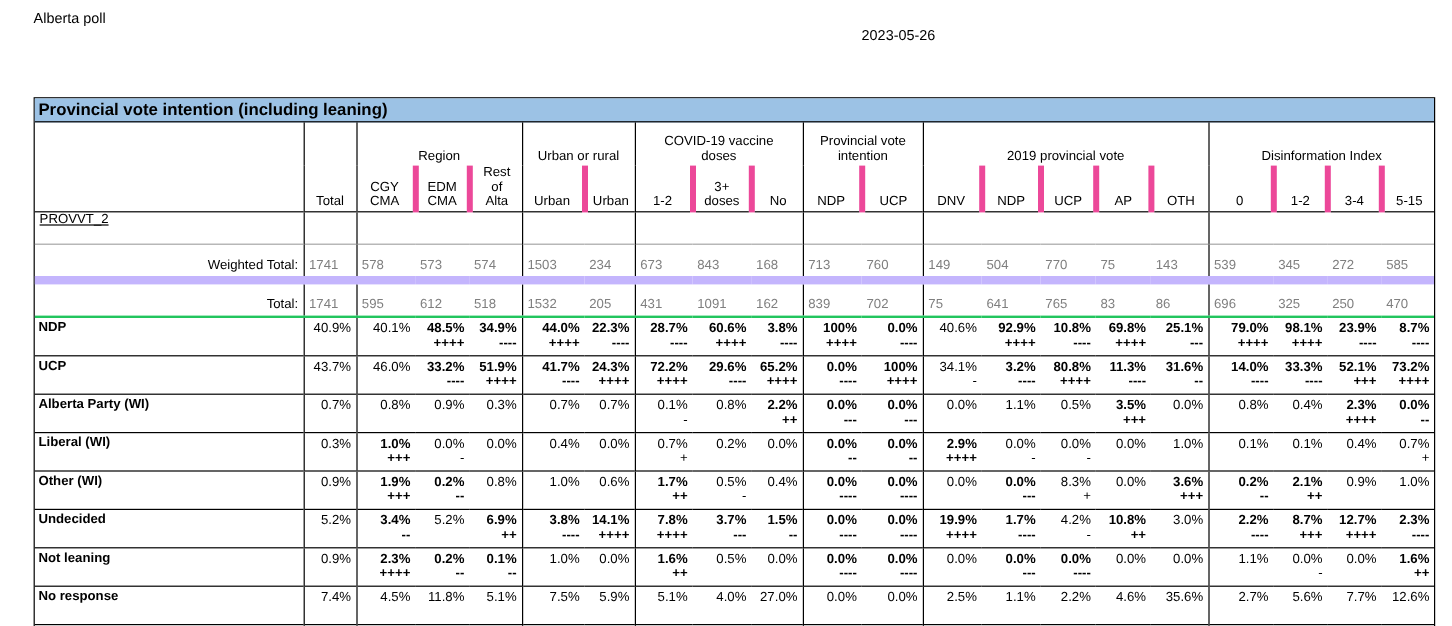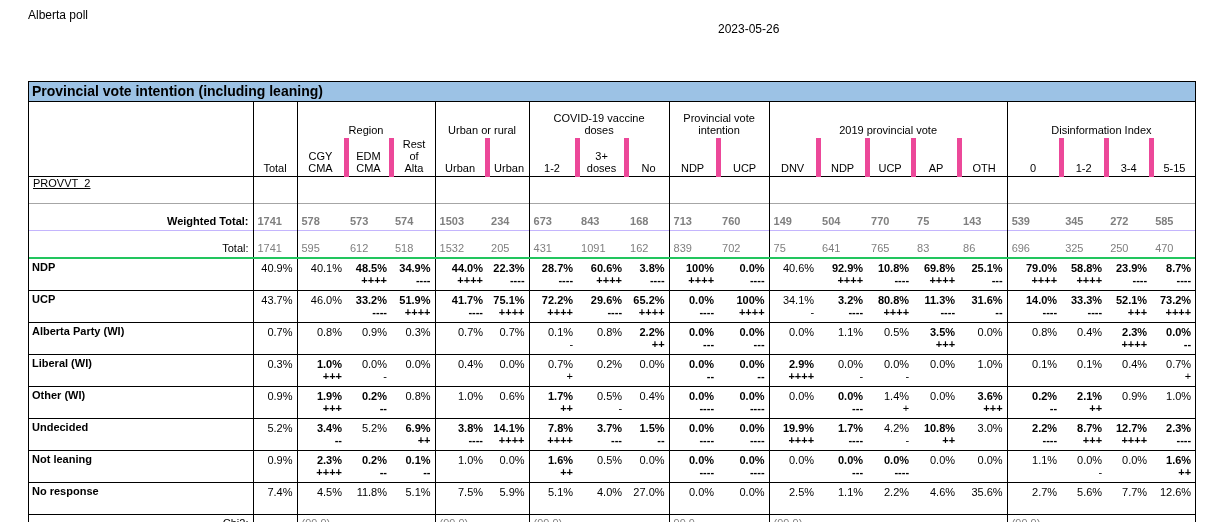--- a/index.html
+++ b/index.html
@@ -12,21 +12,21 @@
   table{border-collapse:collapse;table-layout:fixed;width:100%;font-size:11px;}
   td,th{padding:0 4px;overflow:hidden;}
   thead th{font-weight:normal;vertical-align:bottom;white-space:pre-line;line-height:12px;padding-bottom:2px;margin-top:44px;}
   tr.grow th{height:34px;}
   tr.crow th{height:26px;}
   tr.crow{border-bottom:1px solid #000;}
   tr.provvt td{height:26px;vertical-align:top;}
   tr.provvt{border-bottom:1px solid #a6a6a6;text-decoration:underline;}
   tr.cnt td{height:23px;vertical-align:bottom;text-align:left;color:#7f7f7f;padding-bottom:3px;}
   tr.cnt td.rl{color:#000;text-align:right;}
-  tr.wt{border-bottom:1px solid #c4b5fd;font-weight:bold;}
+  tr.wt{border-bottom:7px solid #c4b5fd;}
   tr.tt{border-bottom:2px solid #22c55e;}
   tr.pc{border-bottom:1px solid #000;}
   tr.pc td{vertical-align:top;height:29px;}
   tr.pc td.rl{font-weight:bold;text-align:left;padding-left:3px;padding-top:2px;}
   .v{text-align:right;line-height:14px;padding-top:2px;white-space:nowrap;}
   .mk{text-align:right;line-height:11px;height:11px;letter-spacing:0px;white-space:nowrap;}
   .bold{font-weight:bold;}
   tr.chi2{border-bottom:1px solid #a6a6a6;}
   tr.chi2 td{height:16px;color:#7f7f7f;vertical-align:middle;}
   tr.chi2 td.rl,tr.moe td.rl{color:#000;text-align:right;}
@@ -242,21 +242,21 @@
           </td>
           <td>
             <div class="v bold">25.1%</div>
             <div class="mk bold">---</div>
           </td>
           <td class="gl">
             <div class="v bold">79.0%</div>
             <div class="mk bold">++++</div>
           </td>
           <td>
-            <div class="v bold">58.8%</div>
+            <div class="v bold">98.1%</div>
             <div class="mk bold">++++</div>
           </td>
           <td>
             <div class="v bold">23.9%</div>
             <div class="mk bold">----</div>
           </td>
           <td>
             <div class="v bold">8.7%</div>
             <div class="mk bold">----</div>
           </td>
@@ -277,21 +277,21 @@
           </td>
           <td>
             <div class="v bold">51.9%</div>
             <div class="mk bold">++++</div>
           </td>
           <td class="gl">
             <div class="v bold">41.7%</div>
             <div class="mk bold">----</div>
           </td>
           <td>
-            <div class="v bold">75.1%</div>
+            <div class="v bold">24.3%</div>
             <div class="mk bold">++++</div>
           </td>
           <td class="gl">
             <div class="v bold">72.2%</div>
             <div class="mk bold">++++</div>
           </td>
           <td>
             <div class="v bold">29.6%</div>
             <div class="mk bold">----</div>
           </td>
@@ -558,21 +558,21 @@
           </td>
           <td class="gl">
             <div class="v">0.0%</div>
             <div class="mk"></div>
           </td>
           <td>
             <div class="v bold">0.0%</div>
             <div class="mk bold">---</div>
           </td>
           <td>
-            <div class="v">1.4%</div>
+            <div class="v">8.3%</div>
             <div class="mk">+</div>
           </td>
           <td>
             <div class="v">0.0%</div>
             <div class="mk"></div>
           </td>
           <td>
             <div class="v bold">3.6%</div>
             <div class="mk bold">+++</div>
           </td>

